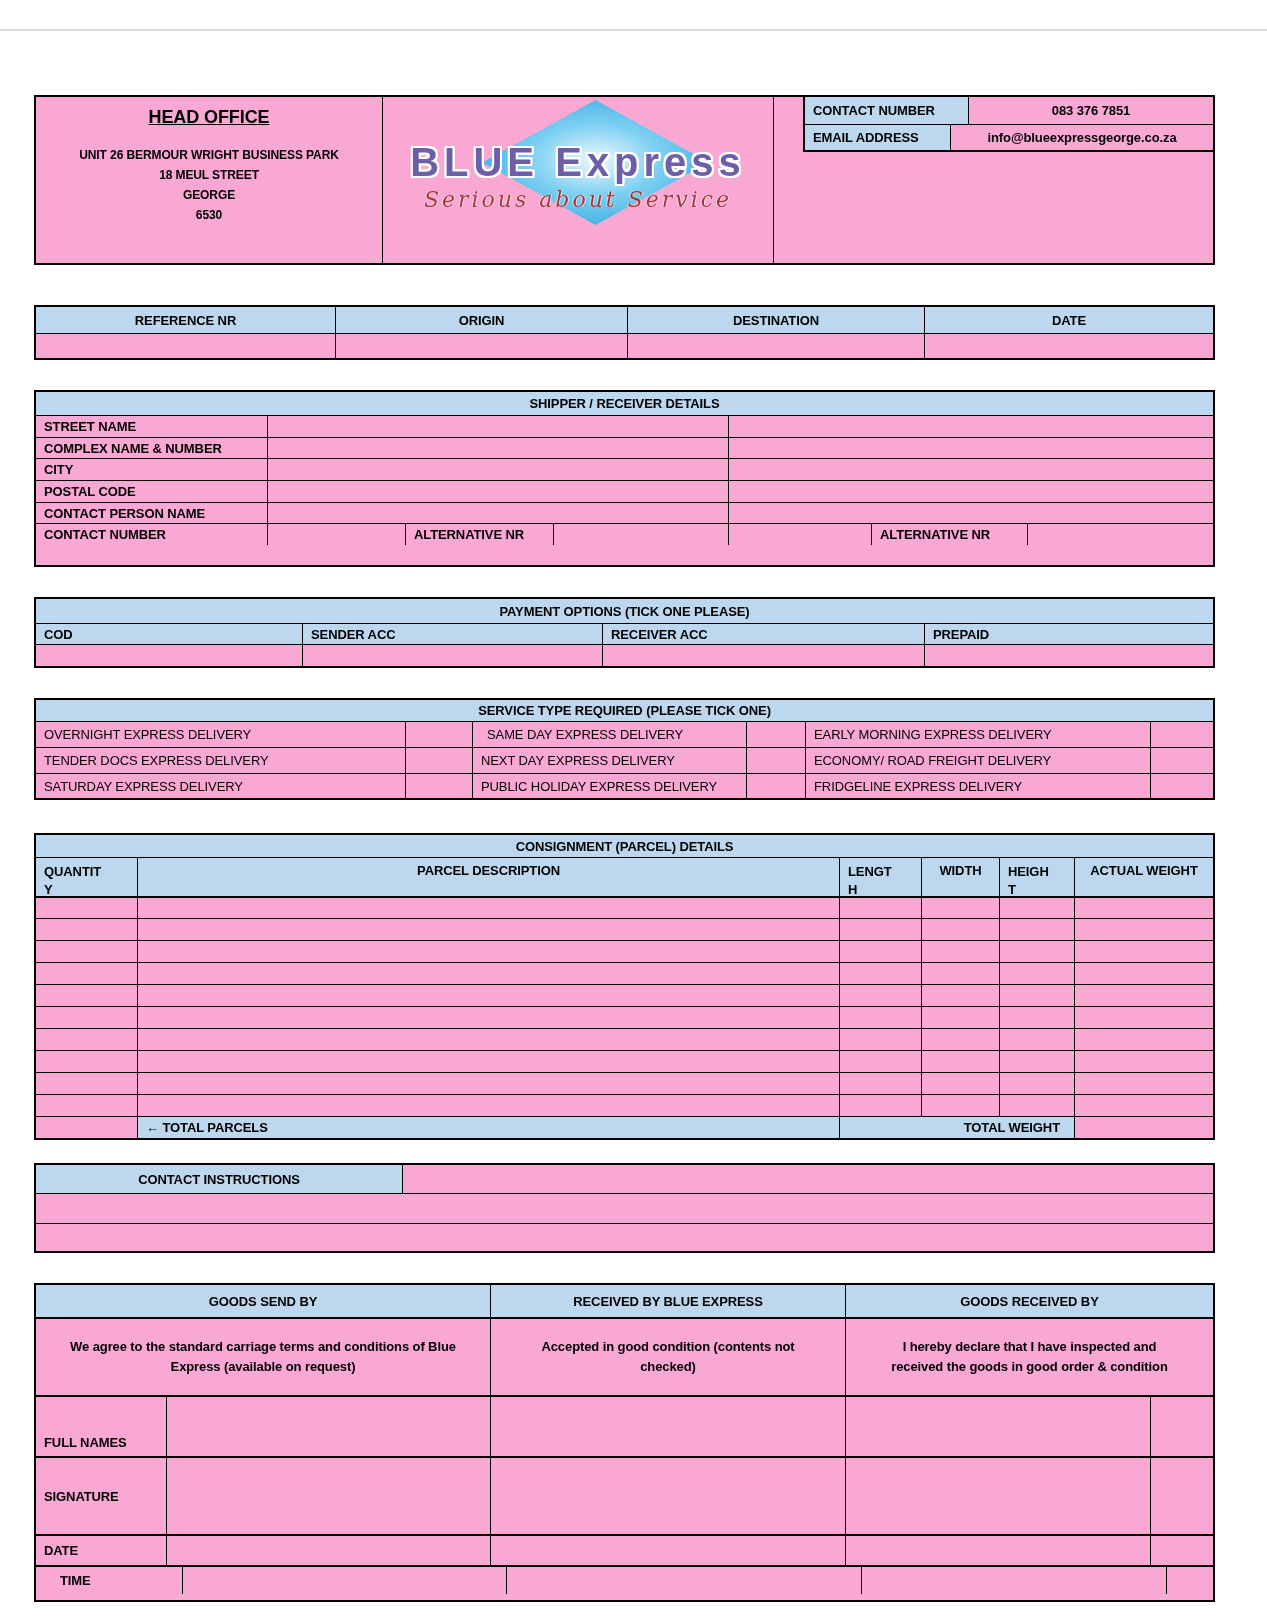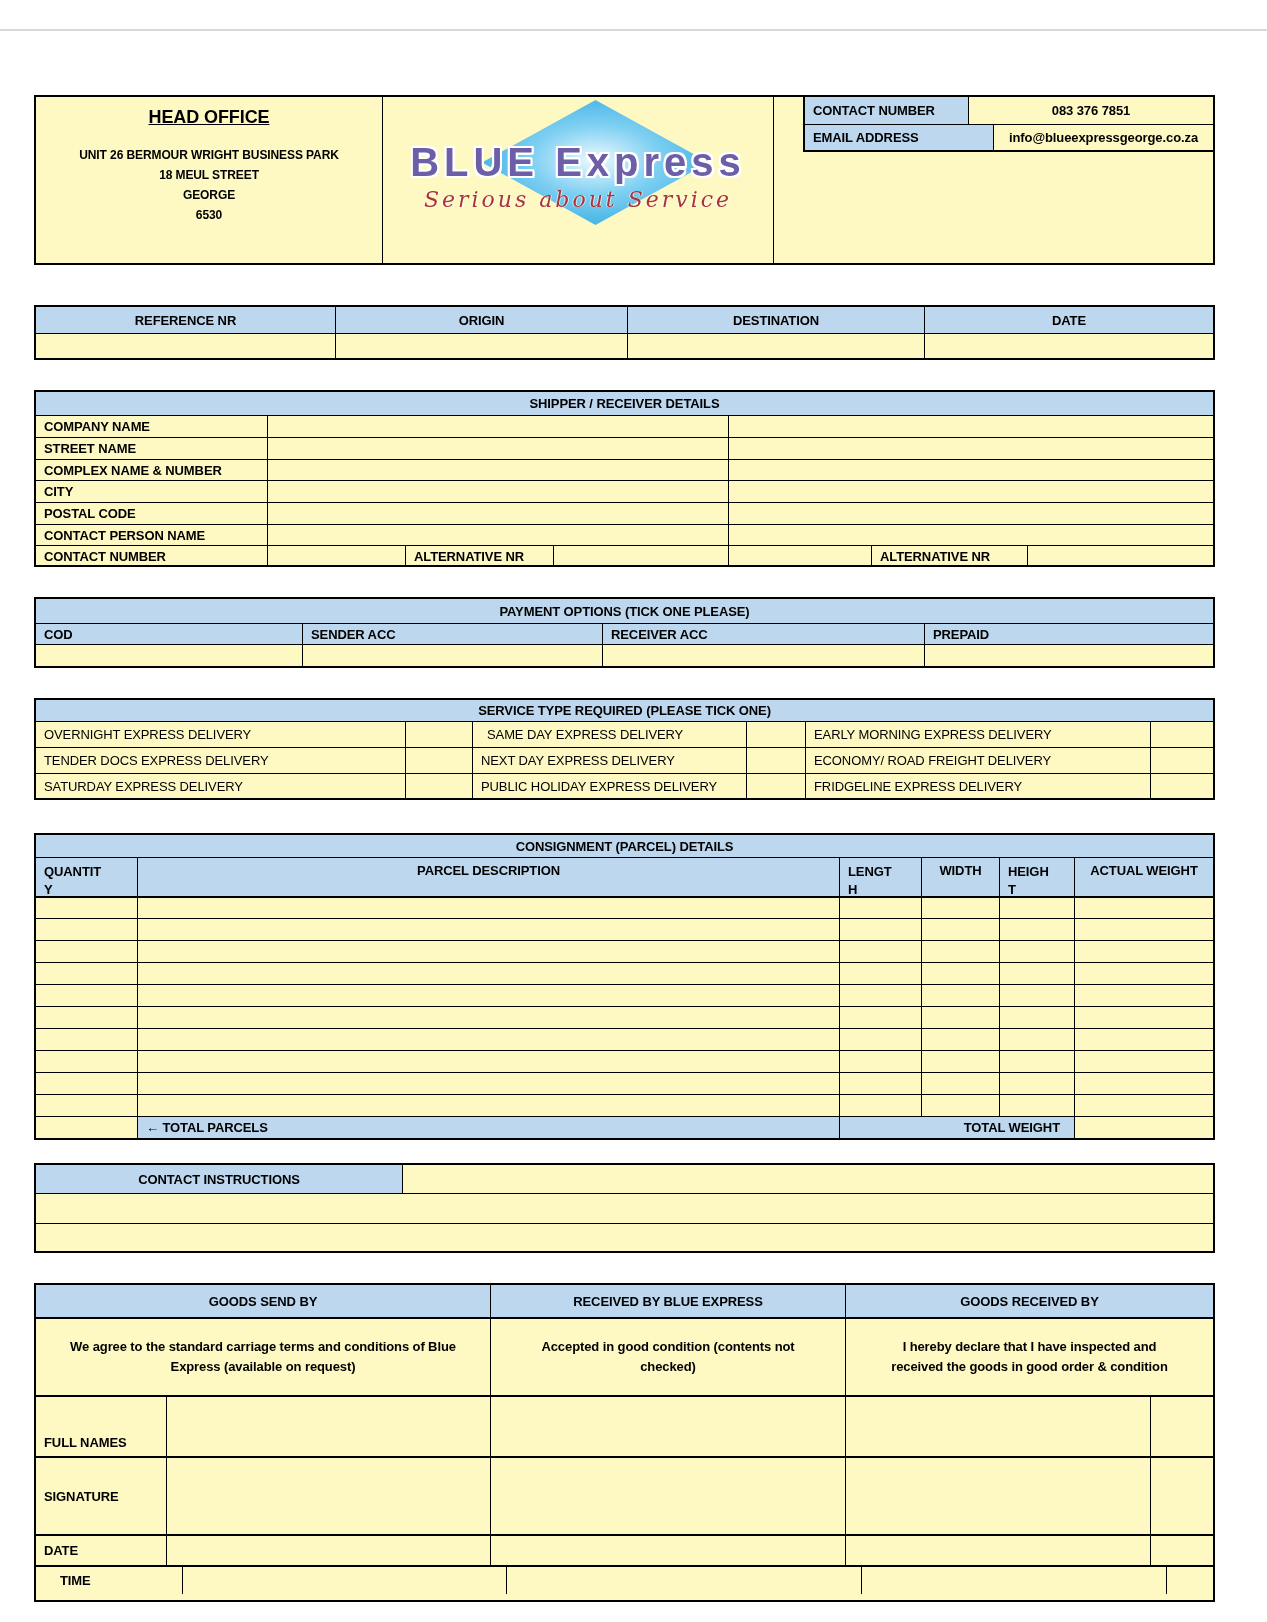--- a/index.html
+++ b/index.html
@@ -1,17 +1,17 @@
 <!DOCTYPE html>
 <html><head>
 <meta charset="utf-8">
 <style>
   html,body{margin:0;padding:0;background:#ffffff;}
   body{width:1267px;height:1622px;position:relative;font-family:"Liberation Sans",sans-serif;color:#000;letter-spacing:-0.1px;}
-  .sec{position:absolute;left:34px;width:1181px;border:2px solid #000;box-sizing:border-box;background:#fef9c3;}
+  .sec{position:absolute;left:34px;width:1181px;border:2px solid #000;box-sizing:border-box;background:#f9a8d4;}
   .row{display:flex;box-sizing:border-box;}
   .cell{box-sizing:border-box;display:flex;align-items:center;padding:0 8px;font-size:13px;font-weight:700;overflow:hidden;white-space:nowrap;}
   .ctr{justify-content:center;padding:0 2px;}
   .blue{background:#BDD7EE;}
   .bl{border-left:1px solid #000;}
   .bt{border-top:1px solid #000;}
   .bt2{border-top:2px solid #000;}
   .flex1{flex:1;}
   .reg{font-weight:400;}
   .topal{align-items:flex-start;padding-top:5px;line-height:1.3;}
@@ -54,21 +54,21 @@
     </svg>
     <div class="logo-brand">BLUE Express</div>
     <div class="logo-tag">Serious about Service</div>
   </div>
   <div style="position:absolute;right:0;top:0;width:410px;height:55px;border-left:2px solid #000;border-bottom:2px solid #000;box-sizing:border-box;">
     <div class="row" style="height:27px;">
       <div class="cell blue" style="width:163px;">CONTACT NUMBER</div>
       <div class="cell ctr bl flex1">083 376 7851</div>
     </div>
     <div class="row bt" style="height:26px;">
-      <div class="cell blue" style="width:188px;">EMAIL ADDRESS</div>
+      <div class="cell blue" style="width:145px;">EMAIL ADDRESS</div>
       <div class="cell ctr bl flex1">info@blueexpressgeorge.co.za</div>
     </div>
   </div>
 </div>
 
 <div class="sec" style="top:305px;height:55px;">
   <div class="row" style="height:26px;">
     <div class="cell ctr blue" style="width:299px;">REFERENCE NR</div>
     <div class="cell ctr blue bl" style="width:292px;">ORIGIN</div>
     <div class="cell ctr blue bl" style="width:297px;">DESTINATION</div>
@@ -78,25 +78,20 @@
     <div class="cell" style="width:299px;"></div>
     <div class="cell bl" style="width:292px;"></div>
     <div class="cell bl" style="width:297px;"></div>
     <div class="cell bl flex1"></div>
   </div>
 </div>
 
 <div class="sec" style="top:390px;height:177px;">
   <div class="row" style="height:23px;border-radius:7px;">
     <div class="cell ctr blue flex1">SHIPPER / RECEIVER DETAILS</div>
-  </div>
-  <div class="row bt" style="height:22px;">
-    <div class="cell" style="width:231px;">COMPANY NAME</div>
-    <div class="cell bl" style="width:461px;"></div>
-    <div class="cell bl flex1"></div>
   </div>
   <div class="row bt" style="height:22px;">
     <div class="cell" style="width:231px;">STREET NAME</div>
     <div class="cell bl" style="width:461px;"></div>
     <div class="cell bl flex1"></div>
   </div>
   <div class="row bt" style="height:21px;">
     <div class="cell" style="width:231px;">COMPLEX NAME &amp; NUMBER</div>
     <div class="cell bl" style="width:461px;"></div>
     <div class="cell bl flex1"></div>

